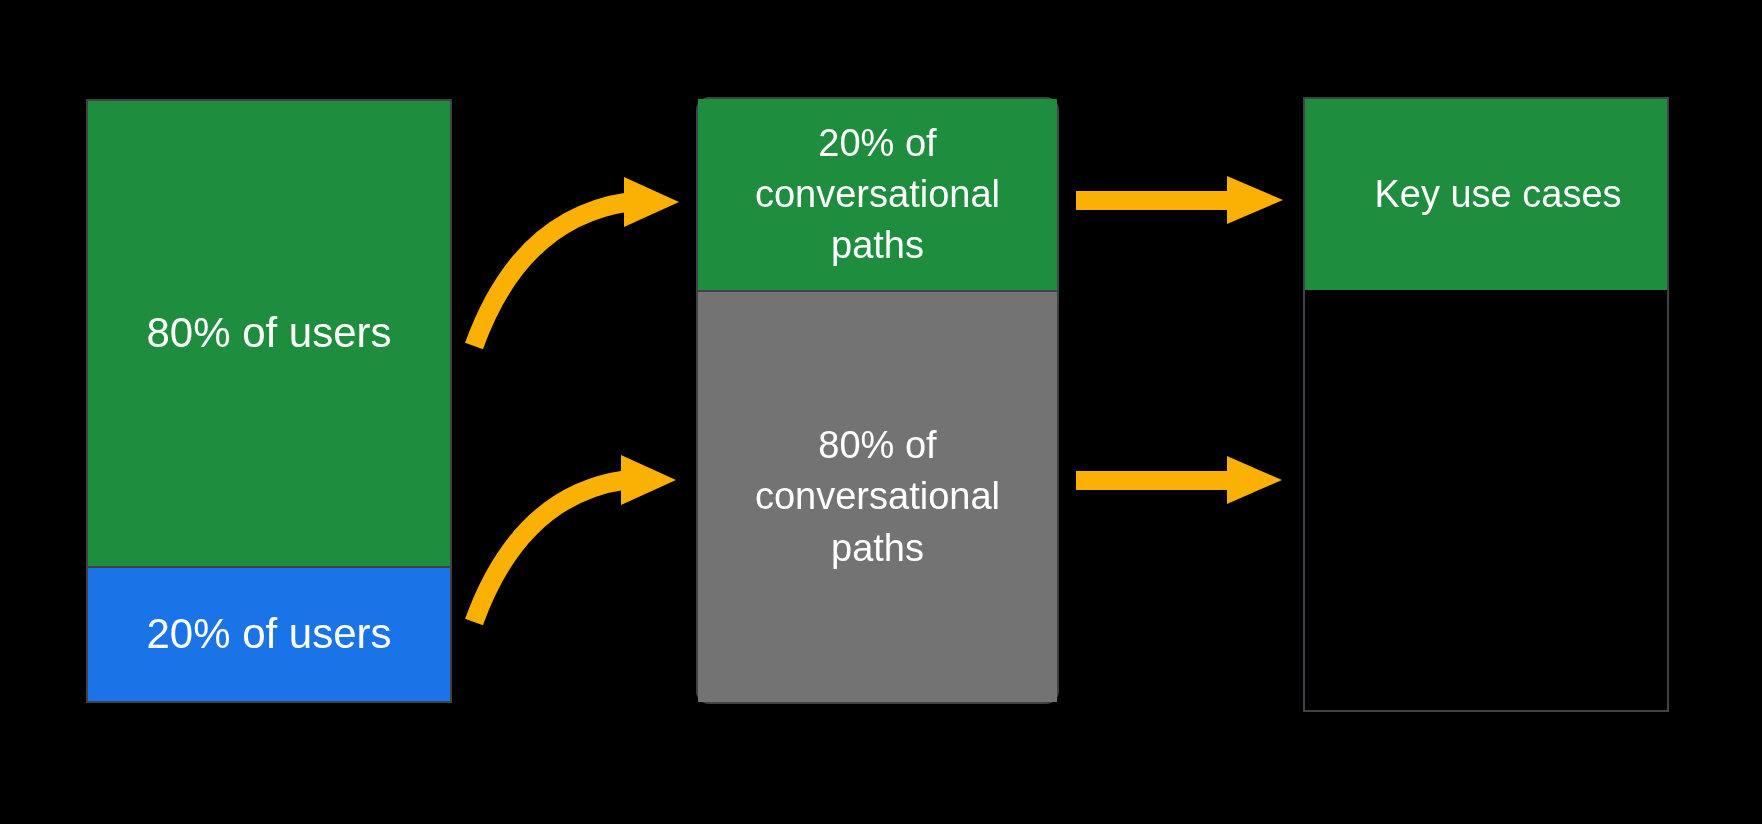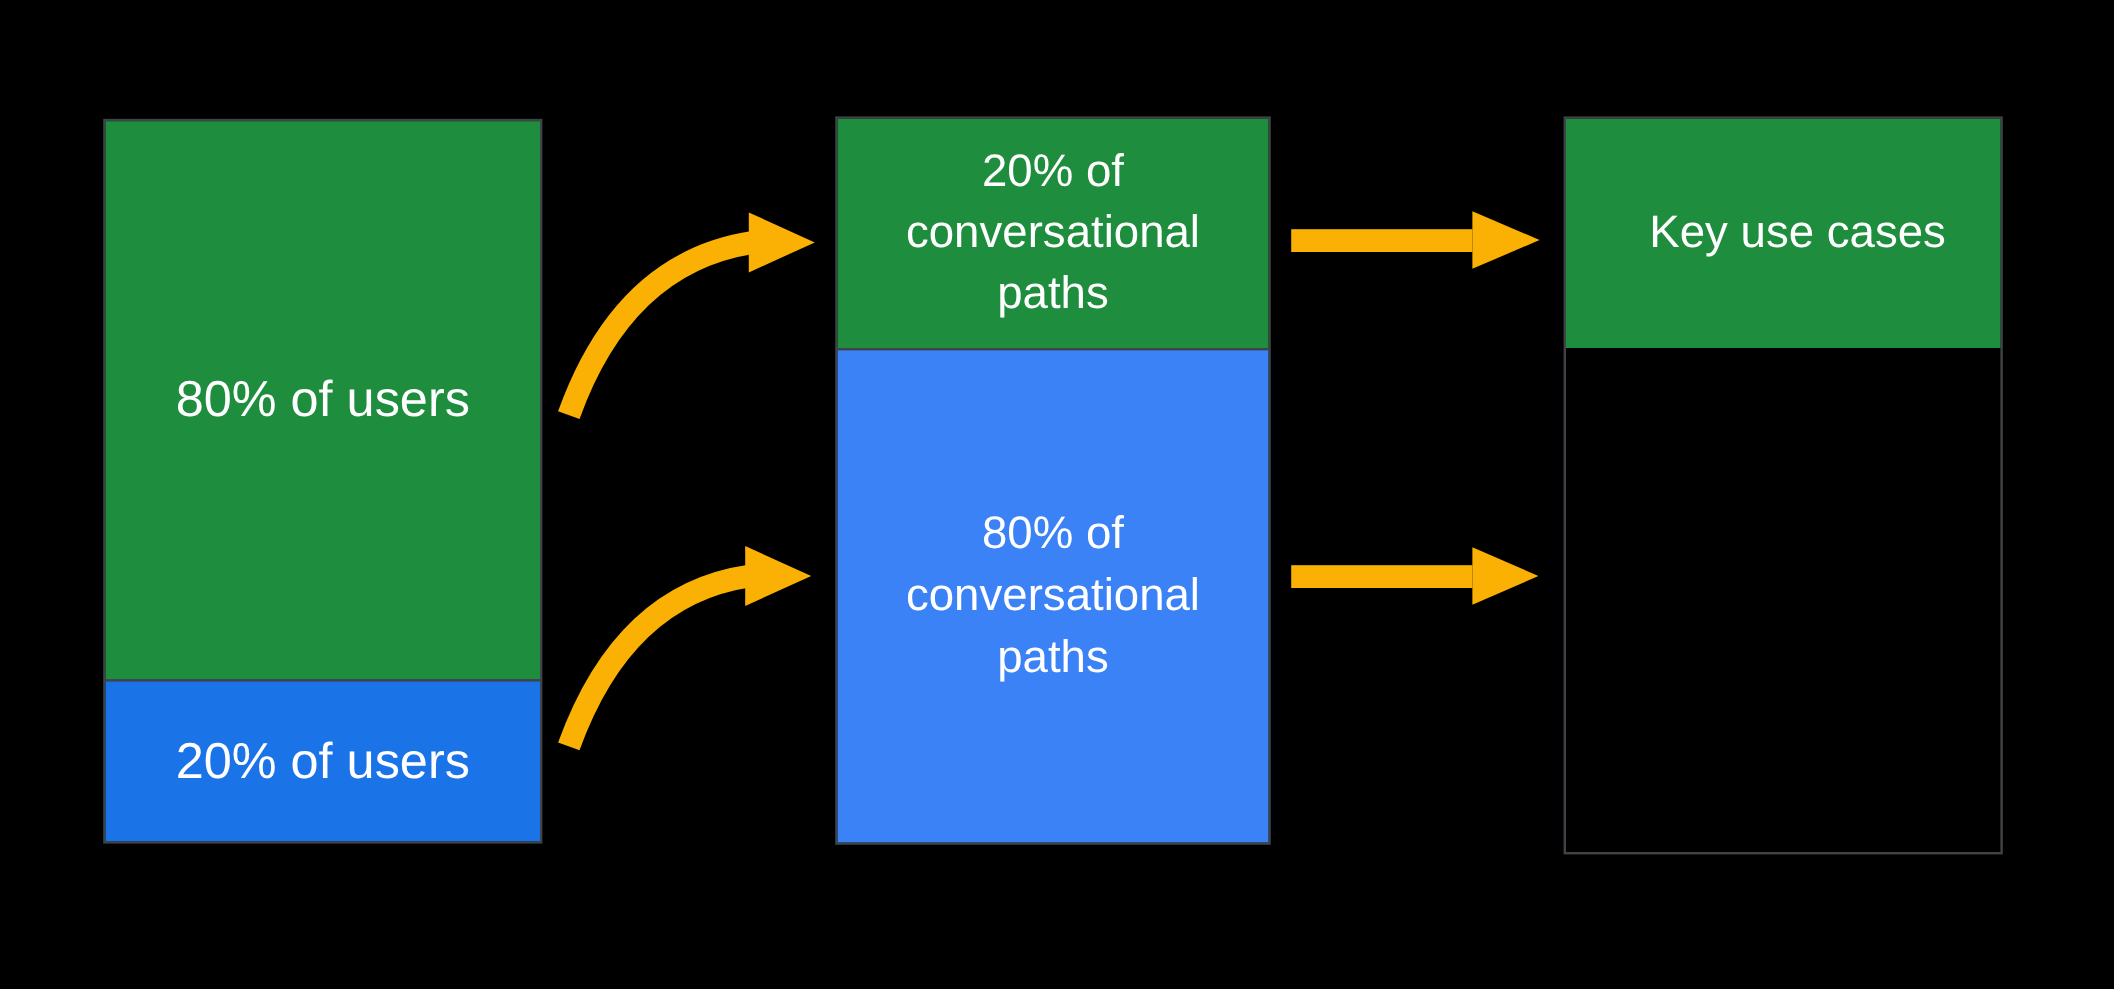--- a/index.html
+++ b/index.html
@@ -72,25 +72,25 @@
 
   <section class="column col-users" style="border-color: rgb(63, 67, 71);">
     <div class="segment seg-top" style="background: rgb(30, 142, 62);">
       <span class="label">80% of users</span>
     </div>
     <div class="segment seg-bottom" style="background: rgb(27, 115, 232);">
       <span class="label">20% of users</span>
     </div>
   </section>
 
-  <section class="column col-paths" style="border-color: rgb(63, 67, 71);">
+  <section class="column col-paths" style="border-color: rgb(63, 67, 71); border-radius: 13px;">
     <div class="segment seg-top" style="background: rgb(30, 142, 62);">
       <span class="label">20% of conversational paths</span>
     </div>
-    <div class="segment seg-bottom" style="background: #3b82f6;">
+    <div class="segment seg-bottom" style="background: #737373;">
       <span class="label">80% of conversational paths</span>
     </div>
   </section>
 
   <section class="column col-cases" style="border-color: rgb(63, 67, 71);">
     <div class="segment seg-top" style="background: rgb(30, 142, 62);">
       <span class="label">Key use cases</span>
     </div>
   </section>
 

